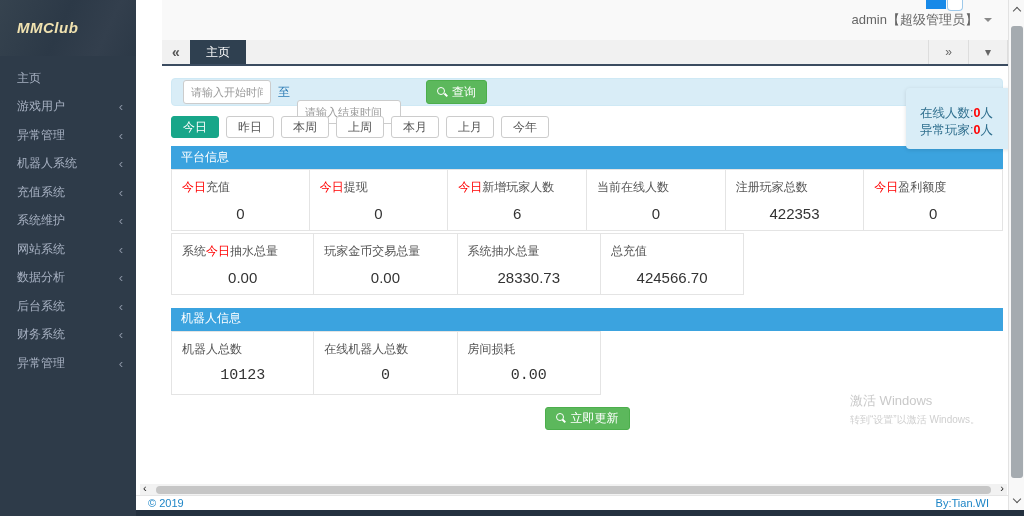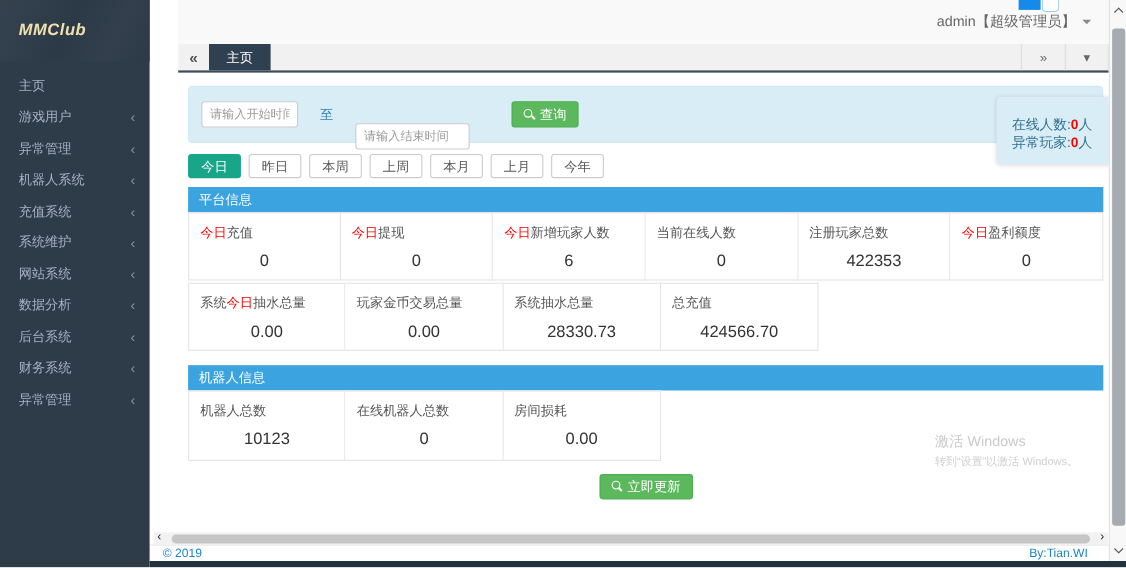--- a/index.html
+++ b/index.html
@@ -25,36 +25,36 @@
 
   .tabbar { height:26px; background:#f1f1f1; display:flex; align-items:stretch; border-bottom:2px solid #3b4c60; }
   .tab-collapse { width:28px; display:flex; align-items:center; justify-content:center; color:#555; font-size:14px; font-weight:bold; cursor:pointer; }
   .tab-active { background:#2f4050; color:#fff; font-size:12px; padding:0 16px; display:flex; align-items:center; cursor:pointer; }
   .tab-right { margin-left:auto; display:flex; }
   .tab-btn { width:40px; display:flex; align-items:center; justify-content:center; color:#666; font-size:12px; border-left:1px solid #ddd; cursor:pointer; }
   .tab-btn:last-child { border-right:1px solid #ddd; }
 
   .content { position:relative; height:418px; background:#fff; padding:0 5px 0 9px; }
 
-  .search-panel { margin-top:12px; height:52px; background:#d9edf7; border:1px solid #cfe9f5; border-radius:4px; display:flex; align-items:center; padding-left:11px;gap:13px; }
+  .search-panel { margin-top:12px; height:28px; background:#d9edf7; border:1px solid #cfe9f5; border-radius:4px; display:flex; align-items:center; padding-left:11px; }
   .ti { height:24px; border:1px solid #ccc; border-radius:3px; padding:0 7px; font-size:11px; color:#555; background:#fff; font-family:inherit; }
   .ti::placeholder { color:#9b9b9b; }
   .ti-start { width:88px; } .ti-end { width:104px;margin-top:40px; }
   .to-label { color:#2d7cb5; font-size:12px; margin:0 7px; }
   .btn-green { height:24px; background:#5cb85c; border:1px solid #4cae4c; color:#fff; font-size:12px; border-radius:3px; padding:0 10px; display:inline-flex; align-items:center; cursor:pointer; font-family:inherit; }
   .btn-green .mag { position:relative; width:11px; height:11px; margin-right:4px; display:inline-block; }
   .mag::before { content:""; position:absolute; left:0; top:0; width:6px; height:6px; border:1.4px solid #fff; border-radius:50%; }
   .mag::after { content:""; position:absolute; left:6.5px; top:7px; width:4px; height:1.6px; background:#fff; transform:rotate(45deg); }
 
   .filters { margin-top:10px; display:flex; gap:7px; }
   .filter-btn { height:22px; padding:0 11px; font-size:12px; border-radius:3px; border:1px solid #ccc; background:#fff; color:#555; cursor:pointer; font-family:inherit; }
   .filter-btn.active { background:#18a689; border-color:#18a689; color:#fff; }
 
   .panel-head { height:23px; line-height:23px; background:#3ba3df; color:#fff; font-size:12px; padding-left:10px; }
-  .p1 { margin-top:8px; } .row-gap { margin-top:2px; } .p2 { margin-top:13px; }
+  .p1 { margin-top:8px; } .row-gap { margin-top:2px; } .p2 { margin-top:13px;font-family:Liberation Mono, monospace; }
   .stat-row { display:flex; }
   .stat-cell { width:143.3px; height:62px; border:1px solid #e4e4e4; background:#fff; }
   .stat-cell + .stat-cell { border-left:none; }
   .stat-cell.tall { height:64px; }
   .stat-label { padding:9px 0 0 10px; font-size:12px; color:#555; }
   .stat-label .red { color:#ff0000; }
   .stat-value { text-align:center; font-size:15px; color:#333; margin-top:9px; }
 
   .update-wrap { text-align:center; margin-top:12px; }
 

